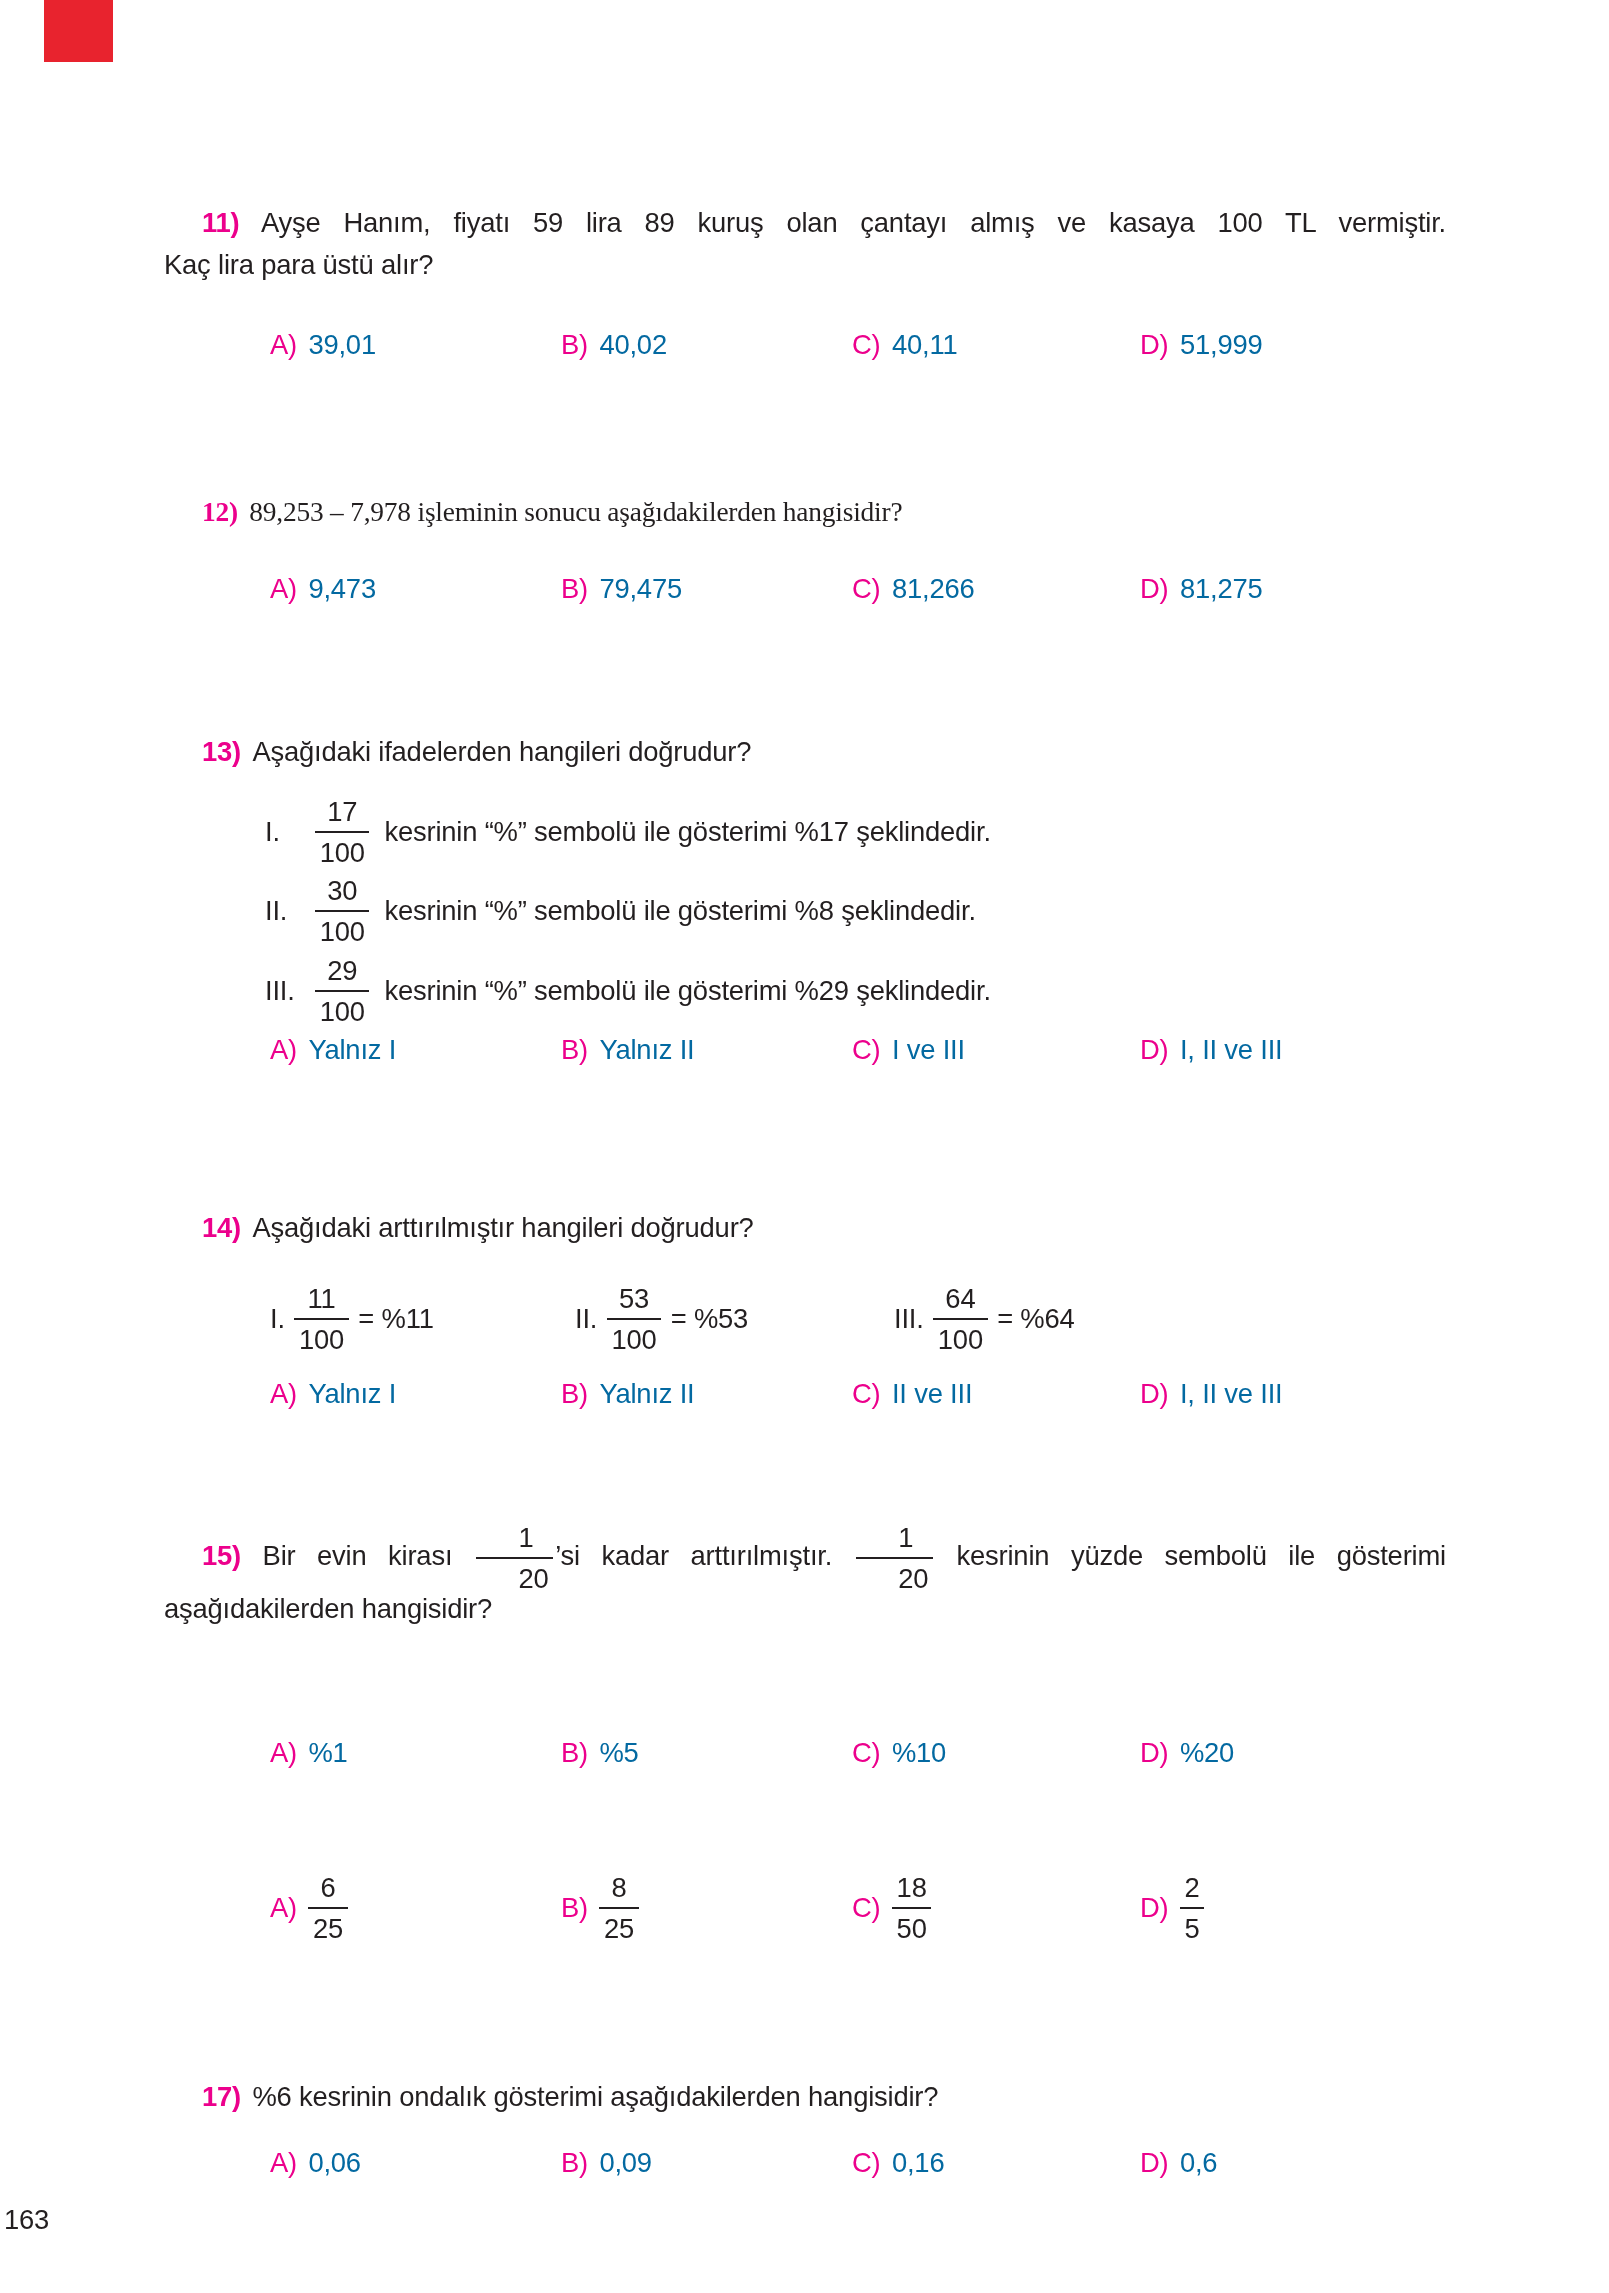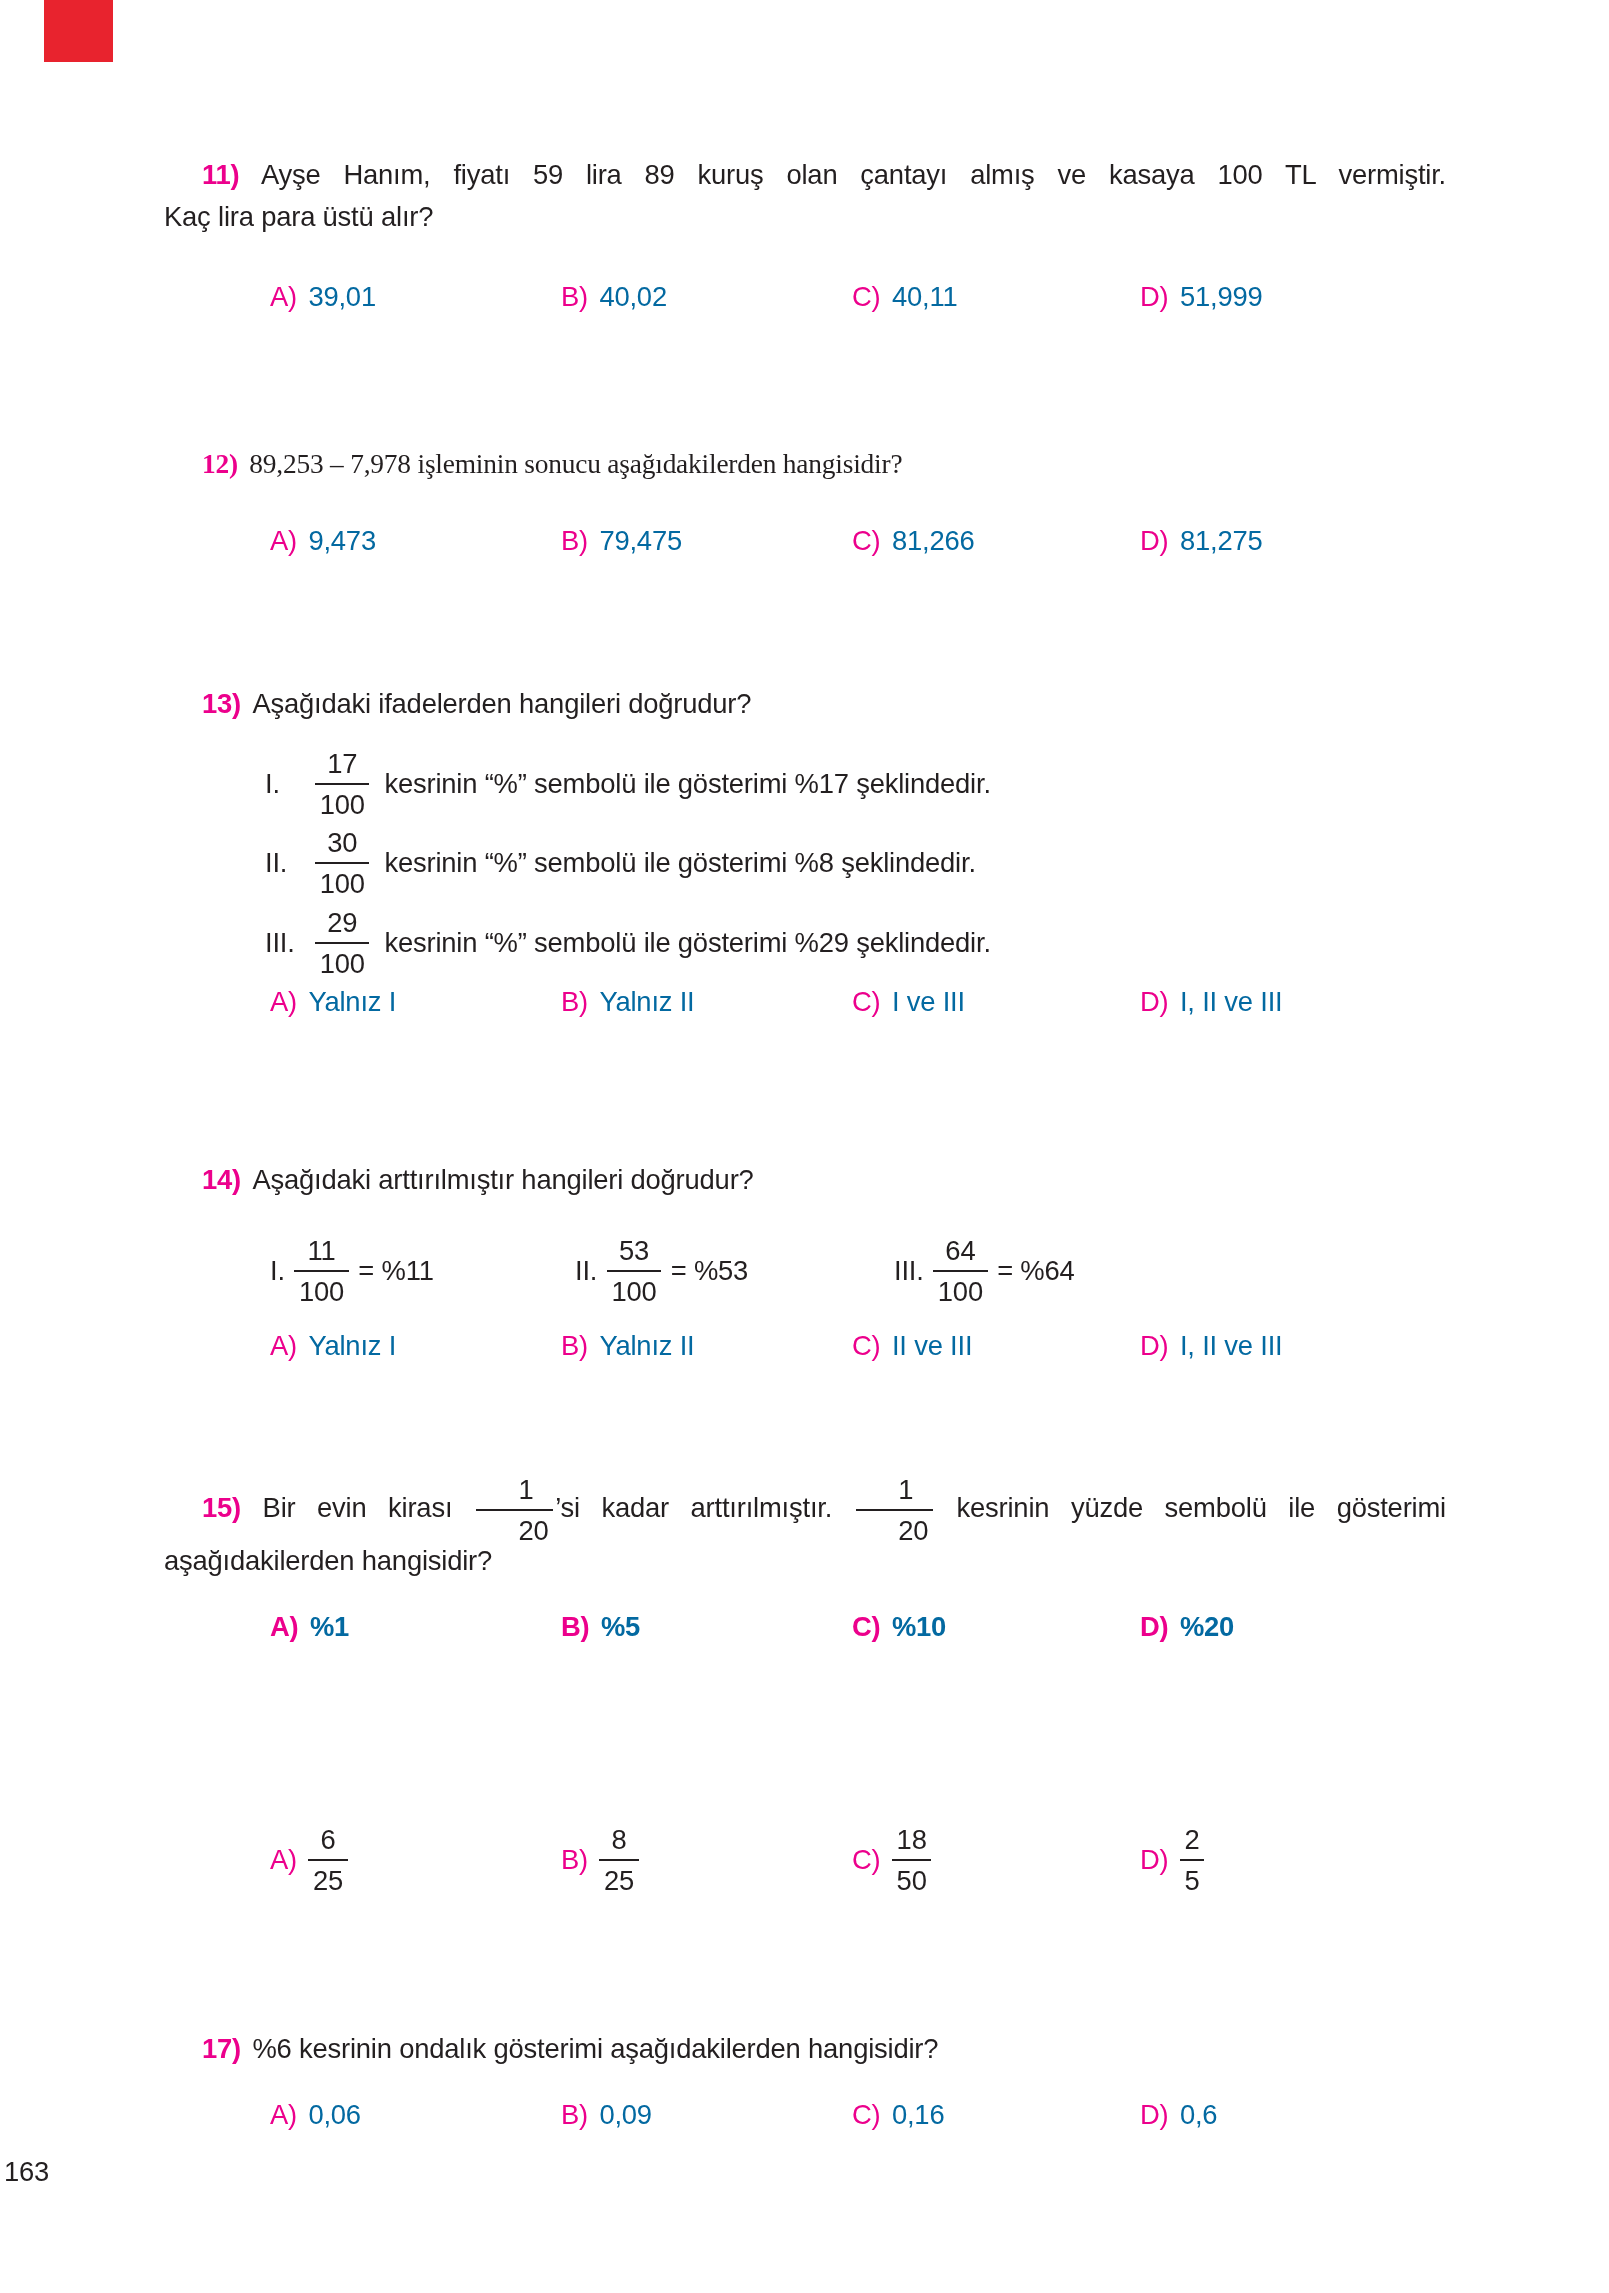--- a/index.html
+++ b/index.html
@@ -1,21 +1,21 @@
 <!DOCTYPE html>
 <html style="font-size:15px"><head>
 <meta charset="utf-8">
 <style>
   html,body{margin:0;padding:0;background:#ffffff;}
   .page{
     position:relative;width:1610px;height:2294px;background:#ffffff;overflow:hidden;
     font-family:"Liberation Sans","DejaVu Sans",sans-serif;
     font-size:27.4px;letter-spacing:-0.2px;color:#231f20;
   }
-  .abs{position:absolute;}
+  .abs{position:absolute;margin-top:48px;}
   .corner-tab{position:absolute;left:44px;top:0;width:69px;height:62px;background:#e8232e;}
   .qnum{color:#ec008c;font-weight:bold;}
   .para{left:164px;width:1282px;line-height:42px;}
   .indent{text-indent:38px;}
   .jl{text-align:justify;text-align-last:justify;}
   .header{left:164px;width:1325px;line-height:42px;padding-left:38px;white-space:nowrap;}
   .header .qnum{margin-right:11.4px;}
   .opts{left:0;width:1610px;height:42px;line-height:42px;}
   .opt{position:absolute;white-space:nowrap;top:0;}
   .opt .letter{color:#ec008c;}
@@ -118,21 +118,21 @@
   </div>
   <div class="abs opts" style="top:1325px;">
     <span class="opt o1"><span class="letter">A)</span><span class="val">Yalnız I</span></span>
     <span class="opt o2"><span class="letter">B)</span><span class="val">Yalnız II</span></span>
     <span class="opt o3"><span class="letter">C)</span><span class="val">II ve III</span></span>
     <span class="opt o4"><span class="letter">D)</span><span class="val">I, II ve III</span></span>
   </div>
 
   <div class="abs para jl indent q15l1" style="top:1476px;"><span class="qnum">15)</span> <span>Bir evin kirası</span> <span class="frac"><span class="fnum">1</span><span class="fden">20</span></span><span>’si kadar arttırılmıştır.</span> <span class="frac"><span class="fnum">1</span><span class="fden">20</span></span> <span>kesrinin yüzde sembolü ile gösterimi</span></div>
   <div class="abs para" style="top:1540px;">aşağıdakilerden hangisidir?</div>
-  <div class="abs opts" style="top:1606px;font-weight:bold;">
+  <div class="abs opts" style="top:1684px;">
     <span class="opt o1"><span class="letter">A)</span><span class="val">%1</span></span>
     <span class="opt o2"><span class="letter">B)</span><span class="val">%5</span></span>
     <span class="opt o3"><span class="letter">C)</span><span class="val">%10</span></span>
     <span class="opt o4"><span class="letter">D)</span><span class="val">%20</span></span>
   </div>
 
   <div class="abs" style="top:1826px;left:0;width:1610px;height:76px;">
     <span class="opt o1 fopt">
         <span class="letter">A)</span>
         <span class="frac">

